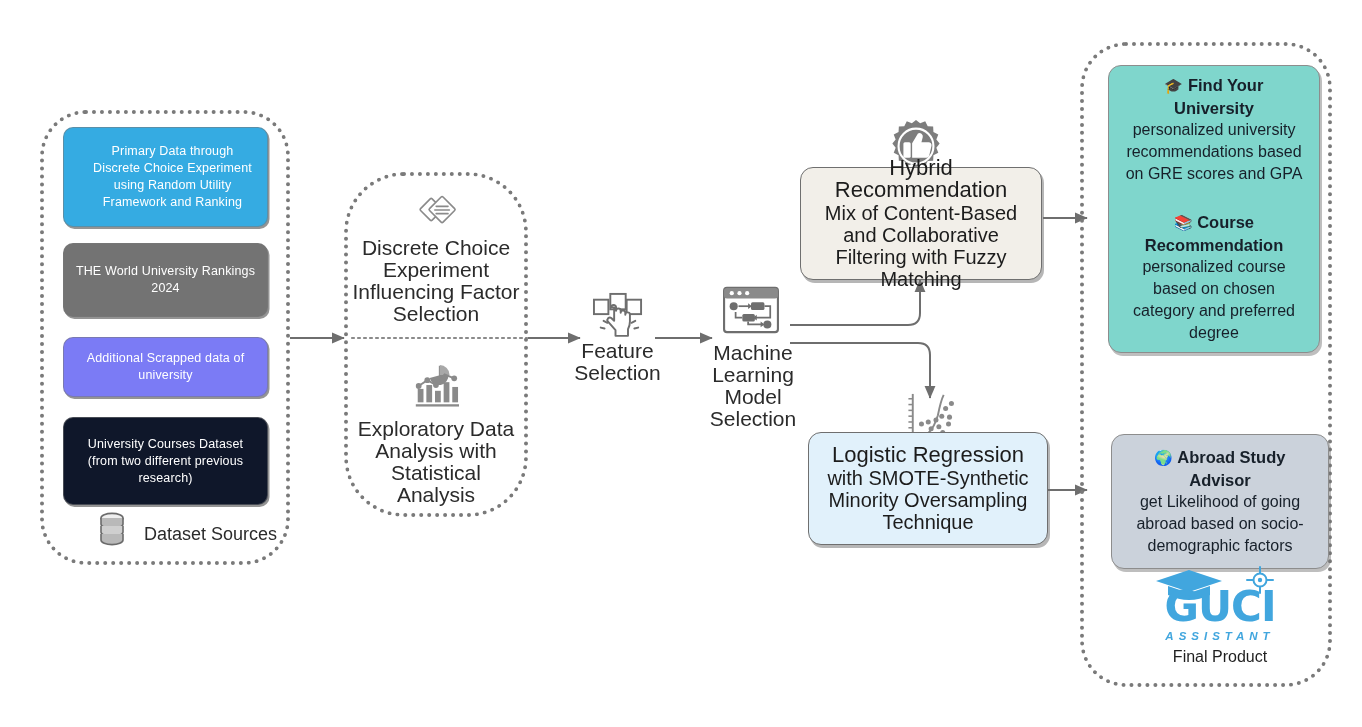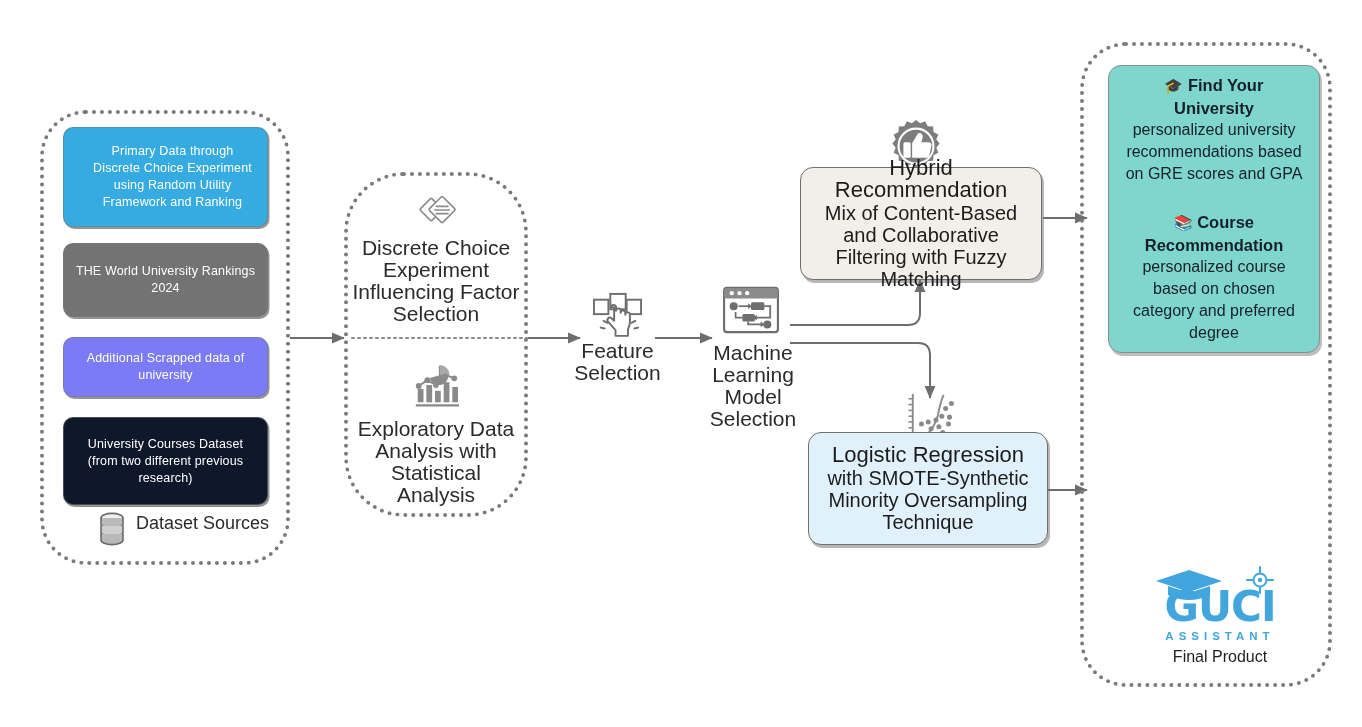--- a/index.html
+++ b/index.html
@@ -95,22 +95,22 @@
     line-height: 22px;
   }
   .out-card .body {
     font-size: 16px;
     line-height: 22px;
   }
 
   
   .caption-row {
     display: flex;
-    align-items: flex-start;
-    gap: 10px;
+    align-items: flex-end;
+    gap: 18px;
   }
   .caption-row .cap-text {
     font-size: 18px;
     line-height: 23px;
     color: #2b2b2b;
   }
 
   .final-label {
     font-size: 16px;
     color: #1f1f1f;
@@ -126,20 +126,21 @@
     letter-spacing: -1px;
     color: #41A6DE;
     line-height: 42px;
   }
   .guci-sub {
     font-size: 11.5px;
     letter-spacing: 5px;
     color: #41A6DE;
     font-weight: bold;
     margin-top: 2px;
+    font-style: italic;
   }
 
   svg { display: block; overflow: visible; }
   .emoji { font-size: 15px; }
 </style>
 </head>
 <body>
 
 <div id="canvas">
 
@@ -350,20 +351,27 @@
     </div>
     <div class="blk">
       <div class="ttl">
         <span class="emoji">📚</span>
         <span>Course Recommendation</span>
       </div>
       <div class="body">personalized course based on chosen category and preferred degree</div>
     </div>
   </div>
 
+  <div class="abs out-card" style="left:1111px;top:434px;width:218px;height:135px;background:#CBD2DB;">
+    <div class="ttl">
+      <span class="emoji">🌍</span>
+      <span>Abroad Study Advisor</span>
+    </div>
+    <div class="body">get Likelihood of going abroad based on socio-demographic factors</div>
+  </div>
 
   <div class="abs guci-wrap" style="left:1140px;top:582px;width:160px;">
     <div style="position:relative;height:46px;">
       <svg class="abs" style="left:14px;top:-14px;" width="70" height="34" viewBox="0 0 70 34">
         <path d="M35,2 L68,13 L35,24 L2,13 Z" fill="#41A6DE"></path>
         <path d="M14,18 v9 q21,10 42,0 v-9 L35,25 z" fill="#41A6DE"></path>
       </svg>
       <svg class="abs" style="left:106px;top:-16px;" width="28" height="28" viewBox="0 0 28 28">
         <circle cx="14" cy="14" r="6.5" fill="none" stroke="#41A6DE" stroke-width="2"></circle>
         <g stroke="#41A6DE" stroke-width="2" stroke-linecap="round">

